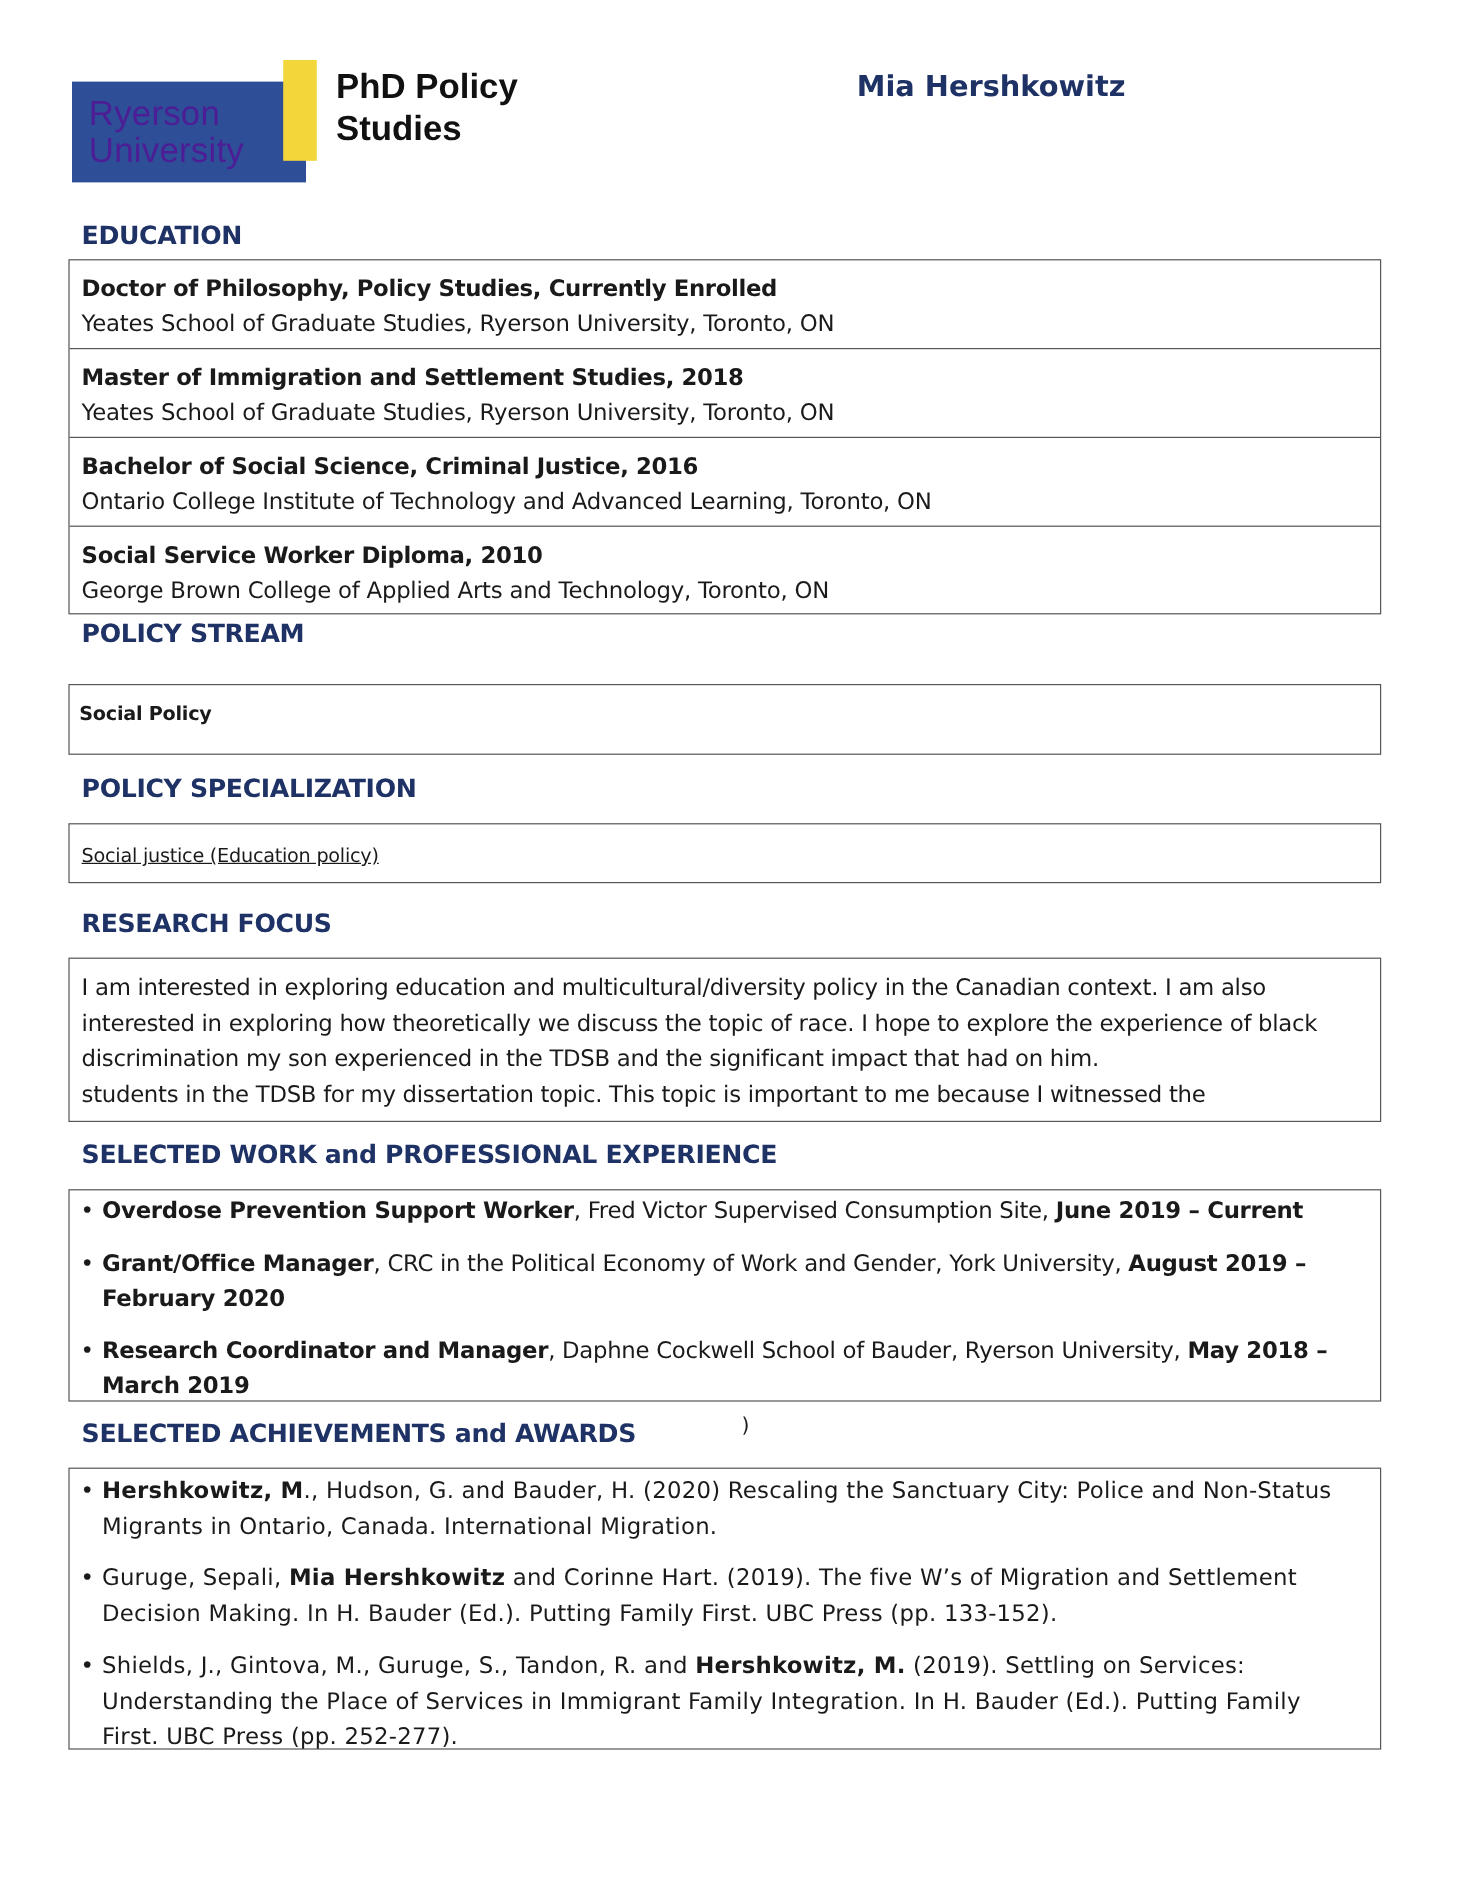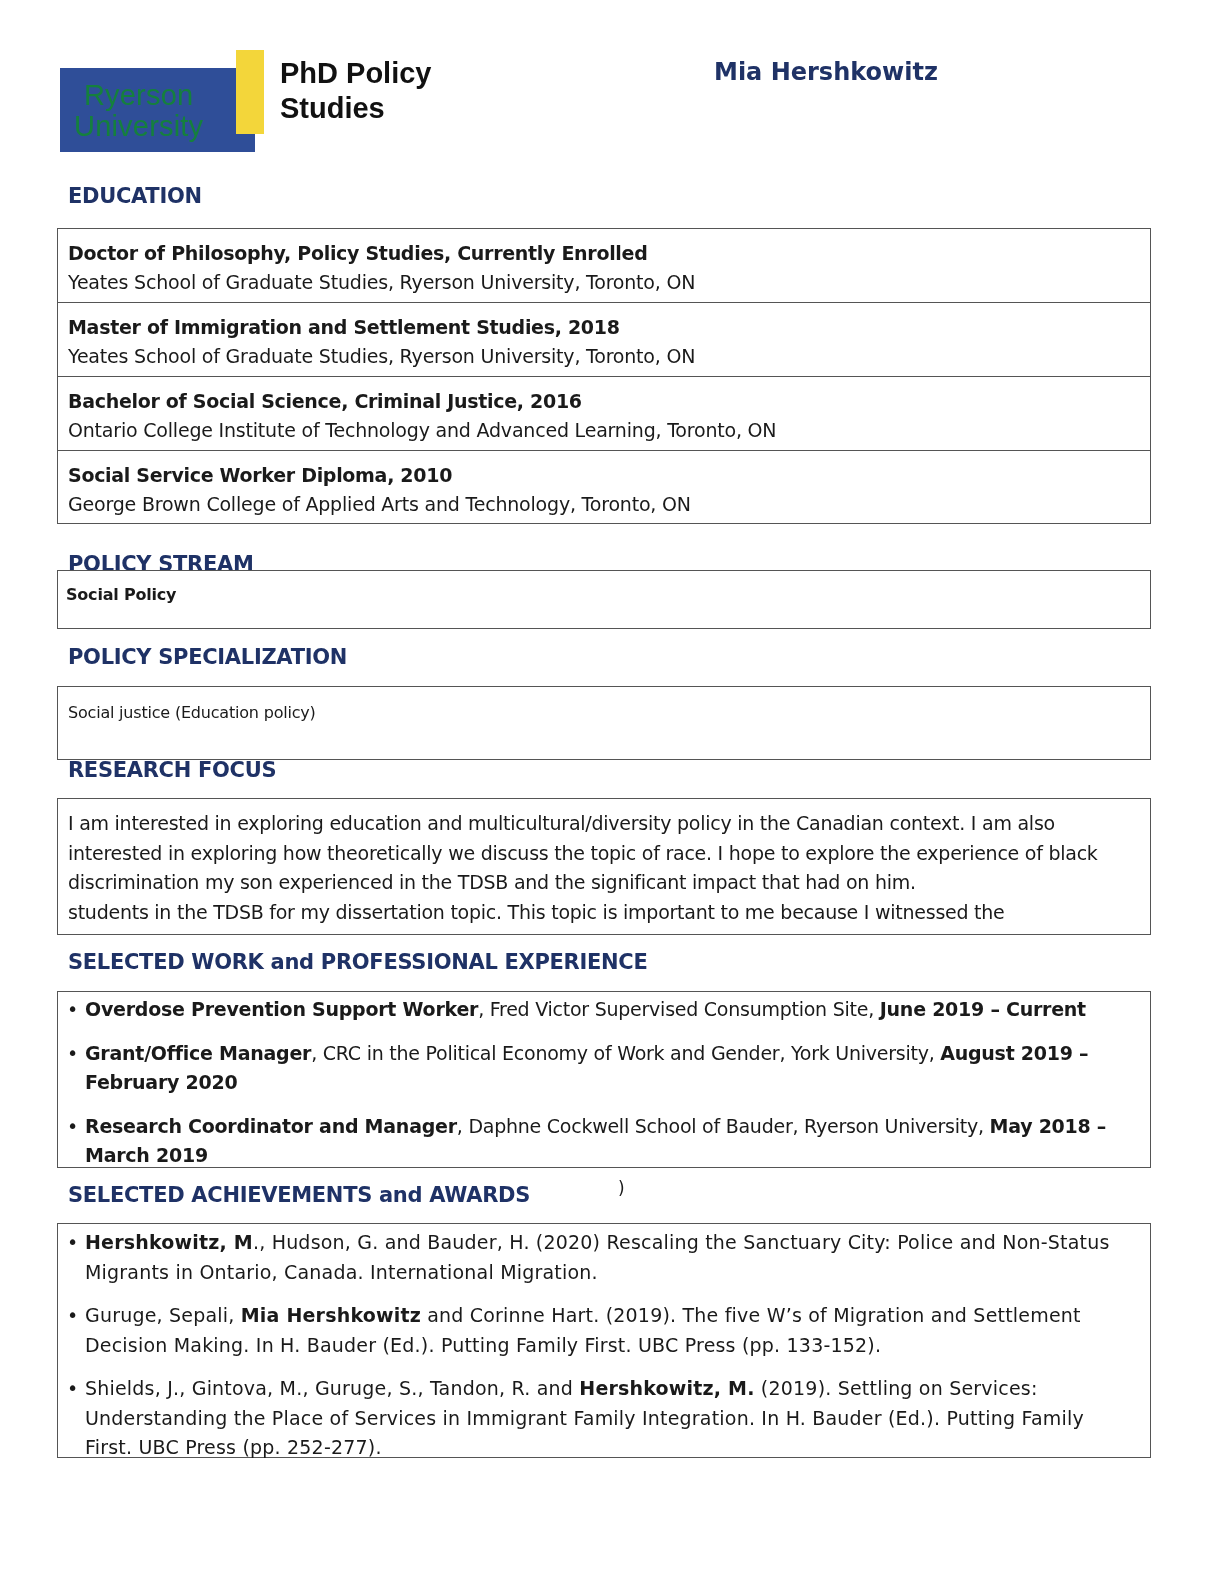--- a/index.html
+++ b/index.html
@@ -1,19 +1,19 @@
 <!DOCTYPE html>
 <html><head>
 <meta charset="utf-8">
 <style>
   html, body { margin: 0; padding: 0; background: #ffffff; }
   body { width: 1224px; height: 1584px; position: relative; font-family: "DejaVu Sans", sans-serif; color: #1a1a1a; overflow: hidden; }
   .logo { position: absolute; left: 60px; top: 68px; width: 195px; height: 84px; background: #2f4e98; }
   .logo-yellow { position: absolute; left: 236px; top: 50px; width: 28px; height: 84px; background: #f3d63a; }
-  .logo-text { position: absolute; left: 74px; top: 80px; color: #15803d; font-family: "Liberation Sans", sans-serif; font-size: 29px; line-height: 31px; font-weight: normal; letter-spacing: 0.2px; text-align: center; }
+  .logo-text { position: absolute; left: 74px; top: 80px; color: #4c1d95; font-family: "Liberation Sans", sans-serif; font-size: 29px; line-height: 31px; font-weight: normal; letter-spacing: 0.2px; }
   .program { position: absolute; left: 280px; top: 40px; font-family: "Liberation Sans", sans-serif; font-weight: bold; font-size: 29px; line-height: 35px; color: #111; margin-top: 16px; }
   .student-name { position: absolute; left: 714px; top: 58px; font-family: "DejaVu Sans", sans-serif; font-weight: bold; font-size: 24px; color: #1f3266; }
 
   .heading { position: absolute; left: 68px; font-family: "DejaVu Sans", sans-serif; font-weight: bold; font-size: 21px; color: #1f3266; letter-spacing: -0.3px; }
   .box { position: absolute; left: 57px; width: 1094px; border: 1px solid #555; box-sizing: border-box; }
   .edu-row { height: 74px; border-bottom: 1px solid #555; box-sizing: border-box; padding: 10px 0 0 10px; }
   .edu-row:last-child { border-bottom: none; }
   .edu-title { font-weight: bold; font-size: 19px; line-height: 29px; letter-spacing: -0.3px; }
   .edu-inst { font-size: 19px; line-height: 29px; letter-spacing: -0.2px; }
   .simple { font-size: 16px; letter-spacing: -0.2px; }
@@ -33,46 +33,46 @@
   <div>Ryerson</div>
   <div>University</div>
 </div>
 <div class="program">
   <div>PhD Policy</div>
   <div>Studies</div>
 </div>
 <div class="student-name">Mia Hershkowitz</div>
 
 <div class="heading" style="top:184px;">EDUCATION</div>
-<div class="box" style="top:228px; height:296px;">
+<div class="box" style="top:216px; height:296px;">
   <div class="edu-row">
     <div class="edu-title">Doctor of Philosophy, Policy Studies, Currently Enrolled</div>
     <div class="edu-inst">Yeates School of Graduate Studies, Ryerson University, Toronto, ON</div>
   </div>
   <div class="edu-row">
     <div class="edu-title">Master of Immigration and Settlement Studies, 2018</div>
     <div class="edu-inst">Yeates School of Graduate Studies, Ryerson University, Toronto, ON</div>
   </div>
   <div class="edu-row">
     <div class="edu-title">Bachelor of Social Science, Criminal Justice, 2016</div>
     <div class="edu-inst">Ontario College Institute of Technology and Advanced Learning, Toronto, ON</div>
   </div>
   <div class="edu-row">
     <div class="edu-title">Social Service Worker Diploma, 2010</div>
     <div class="edu-inst">George Brown College of Applied Arts and Technology, Toronto, ON</div>
   </div>
 </div>
 
-<div class="heading" style="top:552px;">POLICY STREAM</div>
+<div class="heading" style="top:516px;">POLICY STREAM</div>
 <div class="box" style="top:570px; height:59px; padding:14px 0 0 8px;">
   <div class="simple" style="font-weight:bold;">Social Policy</div>
 </div>
 
 <div class="heading" style="top:645px;">POLICY SPECIALIZATION</div>
-<div class="box" style="top:686px; height:74px; padding:16px 0 0 10px;">
+<div class="box" style="top:686px; height:50px; padding:16px 0 0 10px;text-decoration:underline;">
   <div class="simple">Social justice (Education policy)</div>
 </div>
 
 <div class="heading" style="top:758px;">RESEARCH FOCUS</div>
 <div class="box" style="top:798px; height:137px;">
   <div class="para">
     <div>I am interested in exploring education and multicultural/diversity policy in the Canadian context. I am also</div>
     <div>interested in exploring how theoretically we discuss the topic of race. I hope to explore the experience of black</div>
     <div>discrimination my son experienced in the TDSB and the significant impact that had on him.</div>
     <div>students in the TDSB for my dissertation topic. This topic is important to me because I witnessed the</div>

